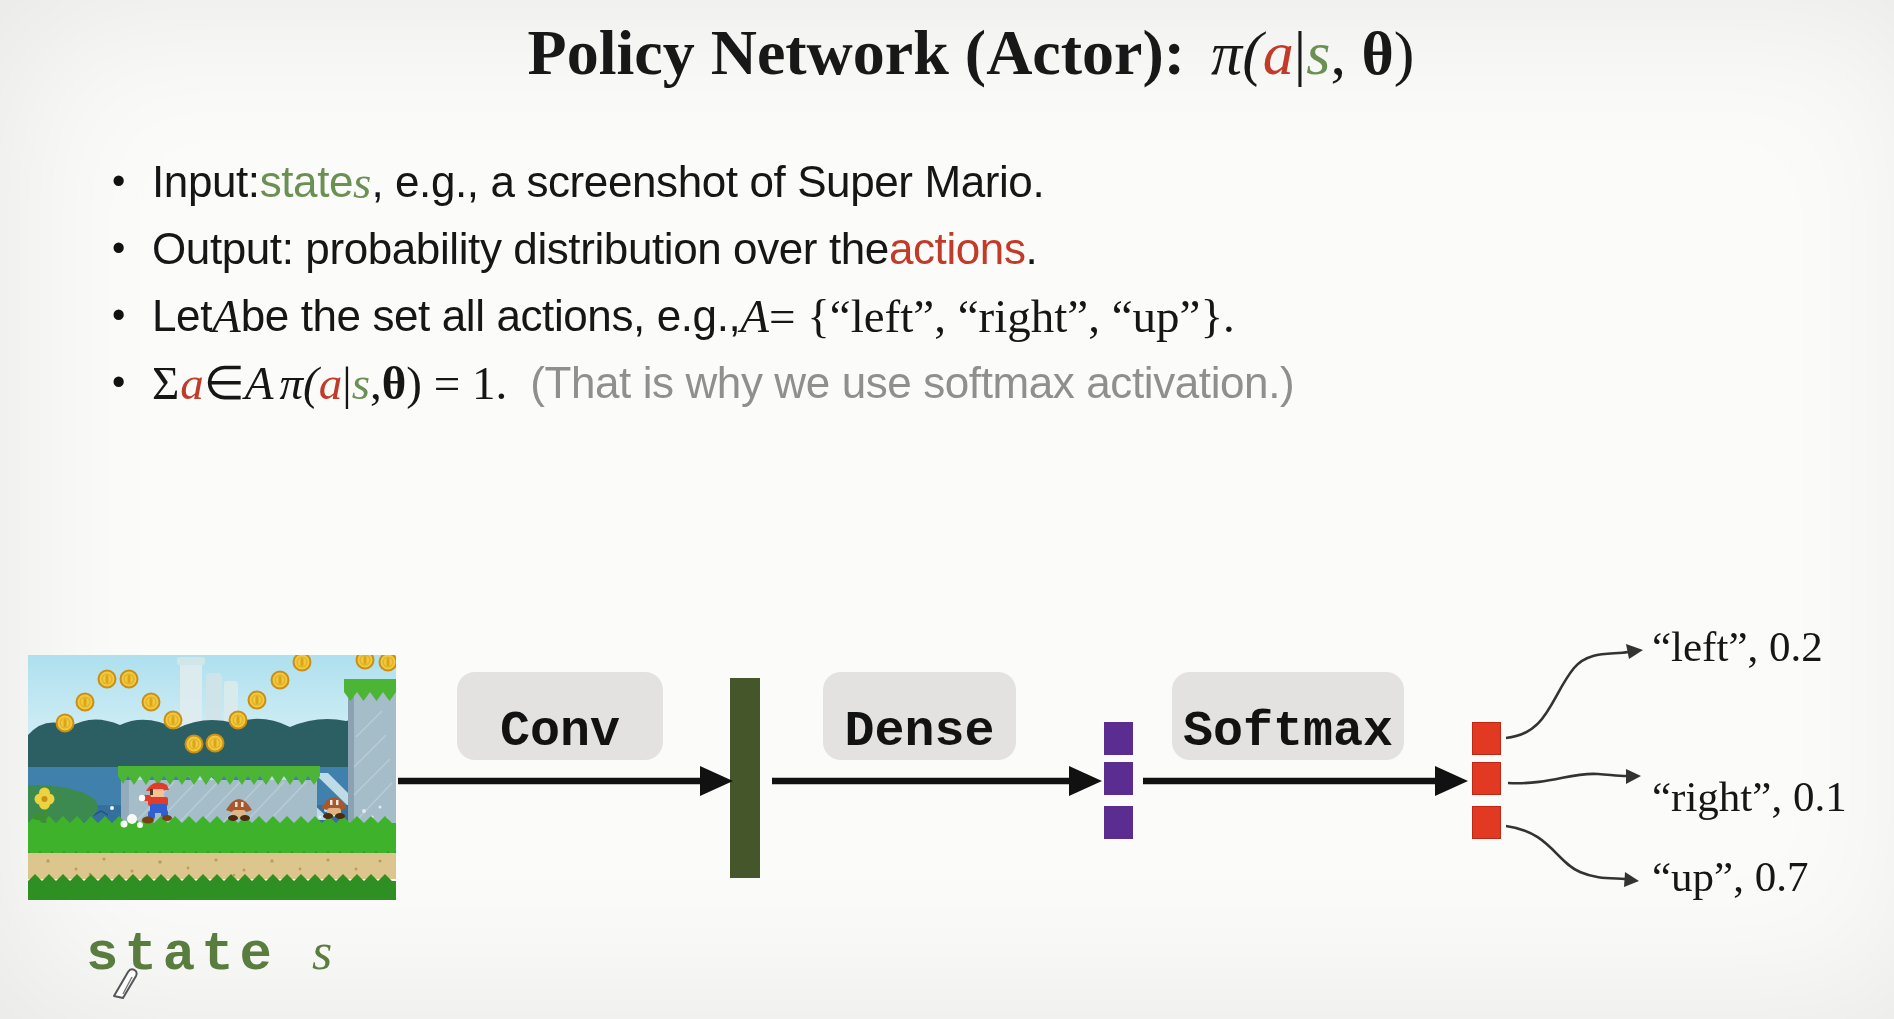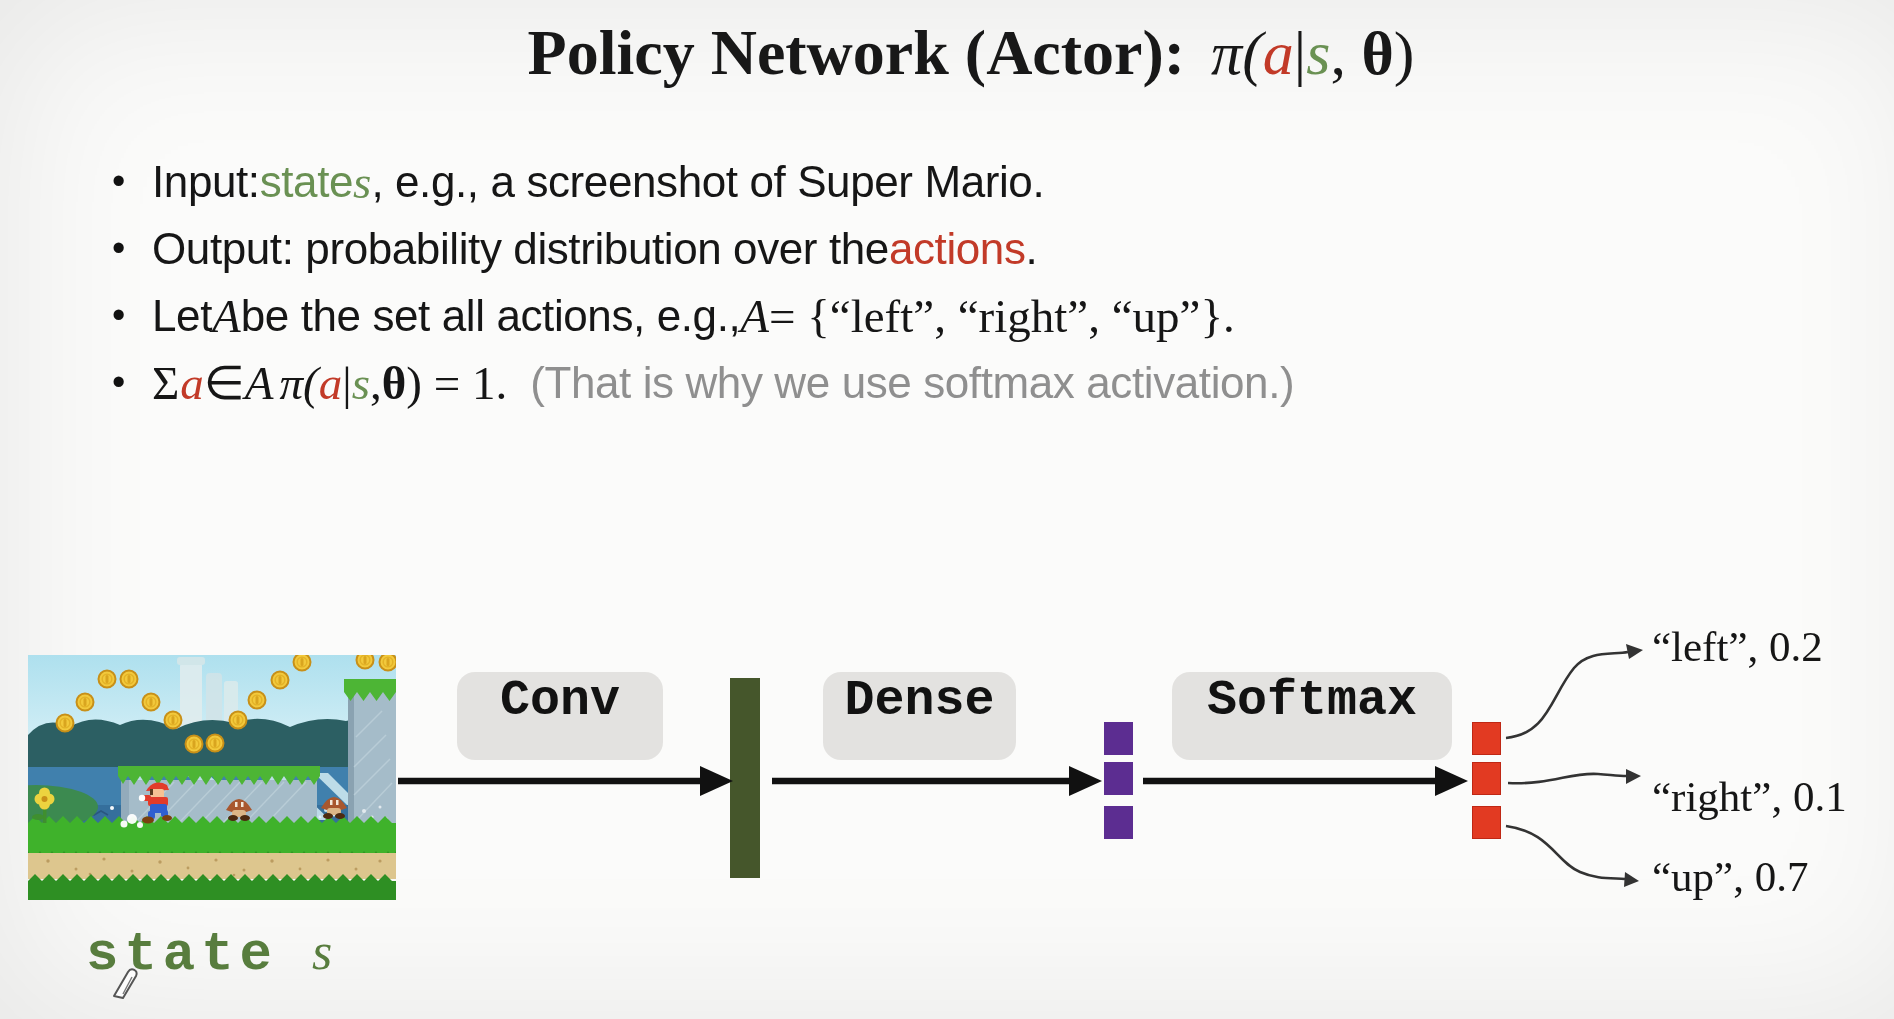--- a/index.html
+++ b/index.html
@@ -22,25 +22,25 @@
   .bullets{position:absolute;left:112px;top:148px;margin:0;padding:0;list-style:none;
            font-size:44px;letter-spacing:-0.4px;}
   .bullets li{height:67px;display:flex;align-items:center;white-space:nowrap;}
   .marker{width:40px;font-size:38px;color:#111;}
   .bullets .m{font-size:47px;letter-spacing:0;}
   .sigma{font-size:60px;line-height:0;}
   .sub{font-size:30px;vertical-align:-12px;margin-left:1px;margin-right:6px;}
   .b4note{font-size:44px;margin-left:23px;letter-spacing:-0.4px;}
   
   .chip{position:absolute;top:672px;height:88px;background:var(--chip-bg);border-radius:18px;
-        display:flex;align-items:flex-start;justify-content:center;
+        display:flex;align-items:flex-end;justify-content:center;
         font-family:"Liberation Mono","DejaVu Sans Mono",monospace;font-weight:bold;font-size:50px;color:#121212;}
   .chip-conv{left:457px;width:206px;}
   .chip-dense{left:823px;width:193px;}
-  .chip-softmax{left:1172px;width:280px;}
+  .chip-softmax{left:1172px;width:232px;}
   .gbar{position:absolute;left:730px;top:678px;width:30px;height:200px;background:var(--bar-green);}
   .vsq{position:absolute;width:29px;height:33px;}
   .vsq.purple{left:1104px;background:var(--vec-purple);}
   .vsq.redsq{left:1472px;background:var(--vec-red);border:1px solid #bf2714;box-sizing:border-box;}
   .sqr1{top:722px;} .sqr2{top:762px;} .sqr3{top:806px;}
   .out{position:absolute;left:1652px;font-family:"Liberation Serif",serif;font-size:43px;color:#161616;white-space:nowrap;}
   .out1{top:622px;} .out2{top:772px;} .out3{top:852px;}
   .statelabel{position:absolute;left:86px;top:922px;white-space:nowrap;}
   .stateword{font-family:"Liberation Mono","DejaVu Sans Mono",monospace;font-weight:bold;font-size:54px;
              letter-spacing:6px;color:var(--state-green);}

